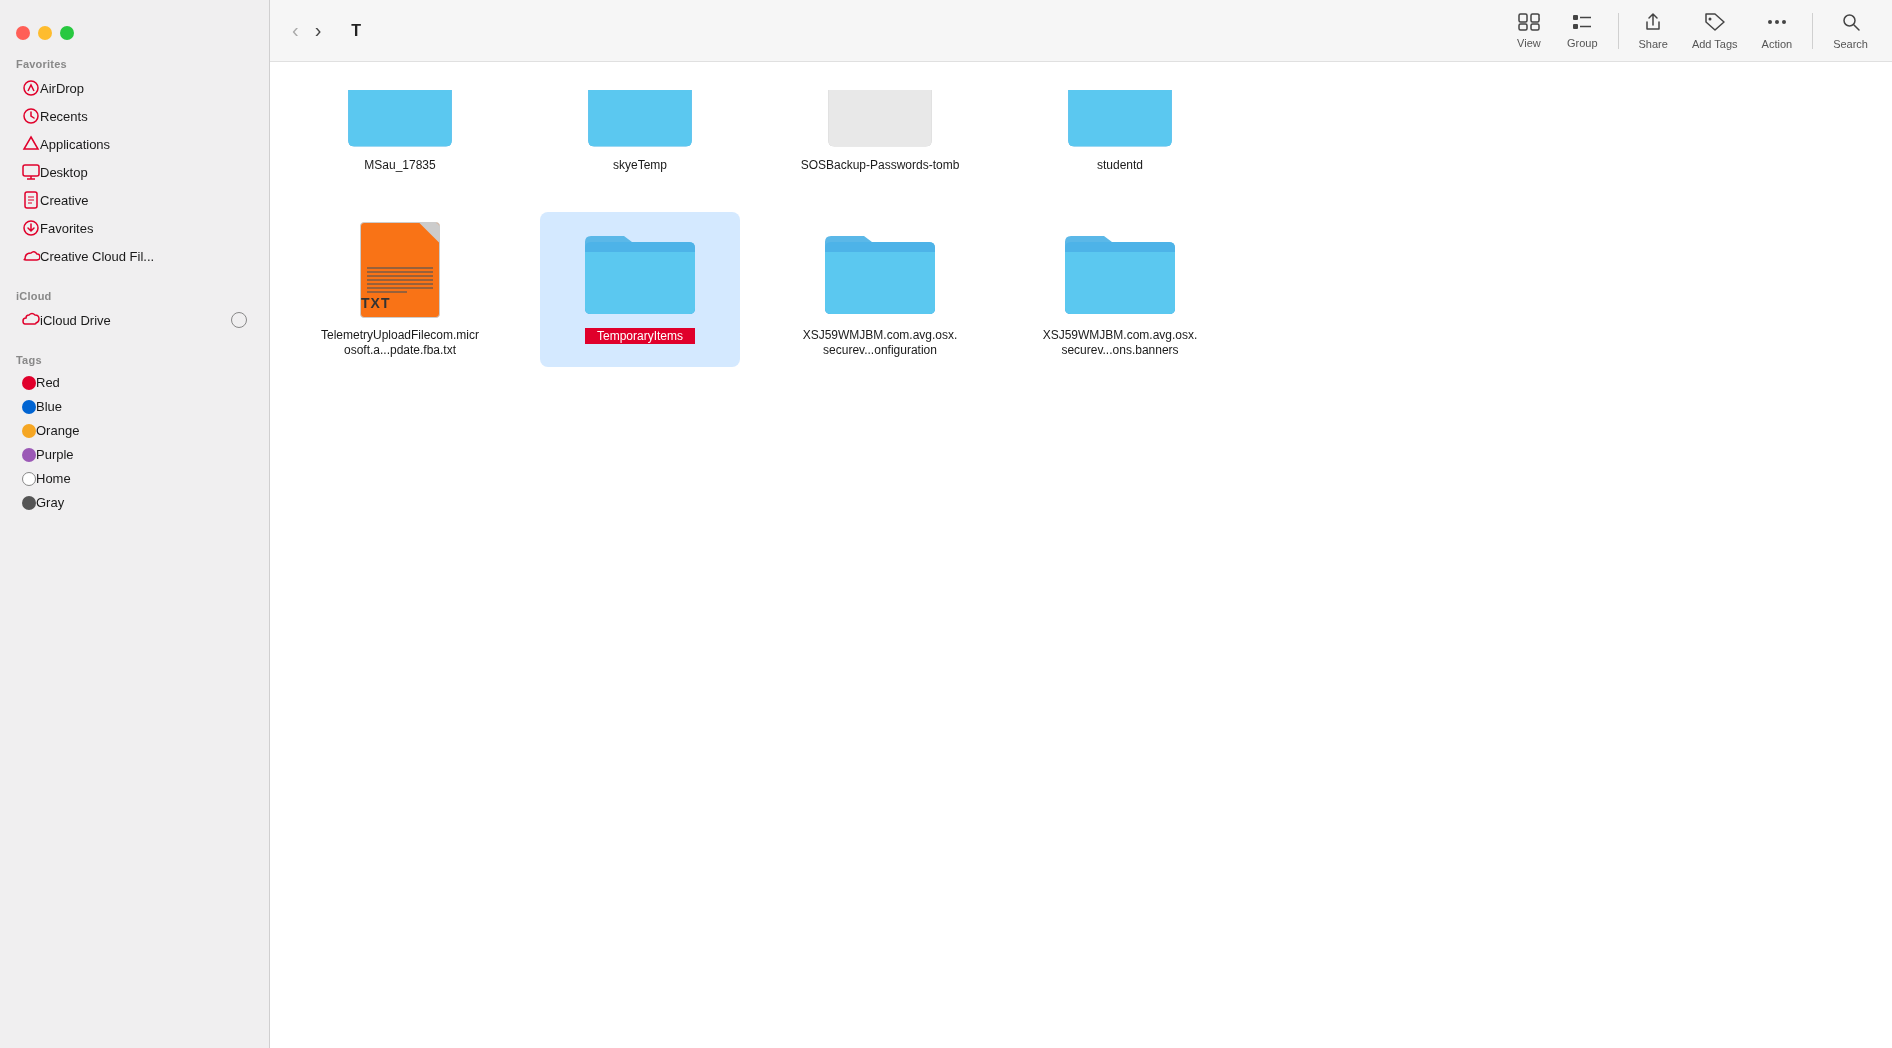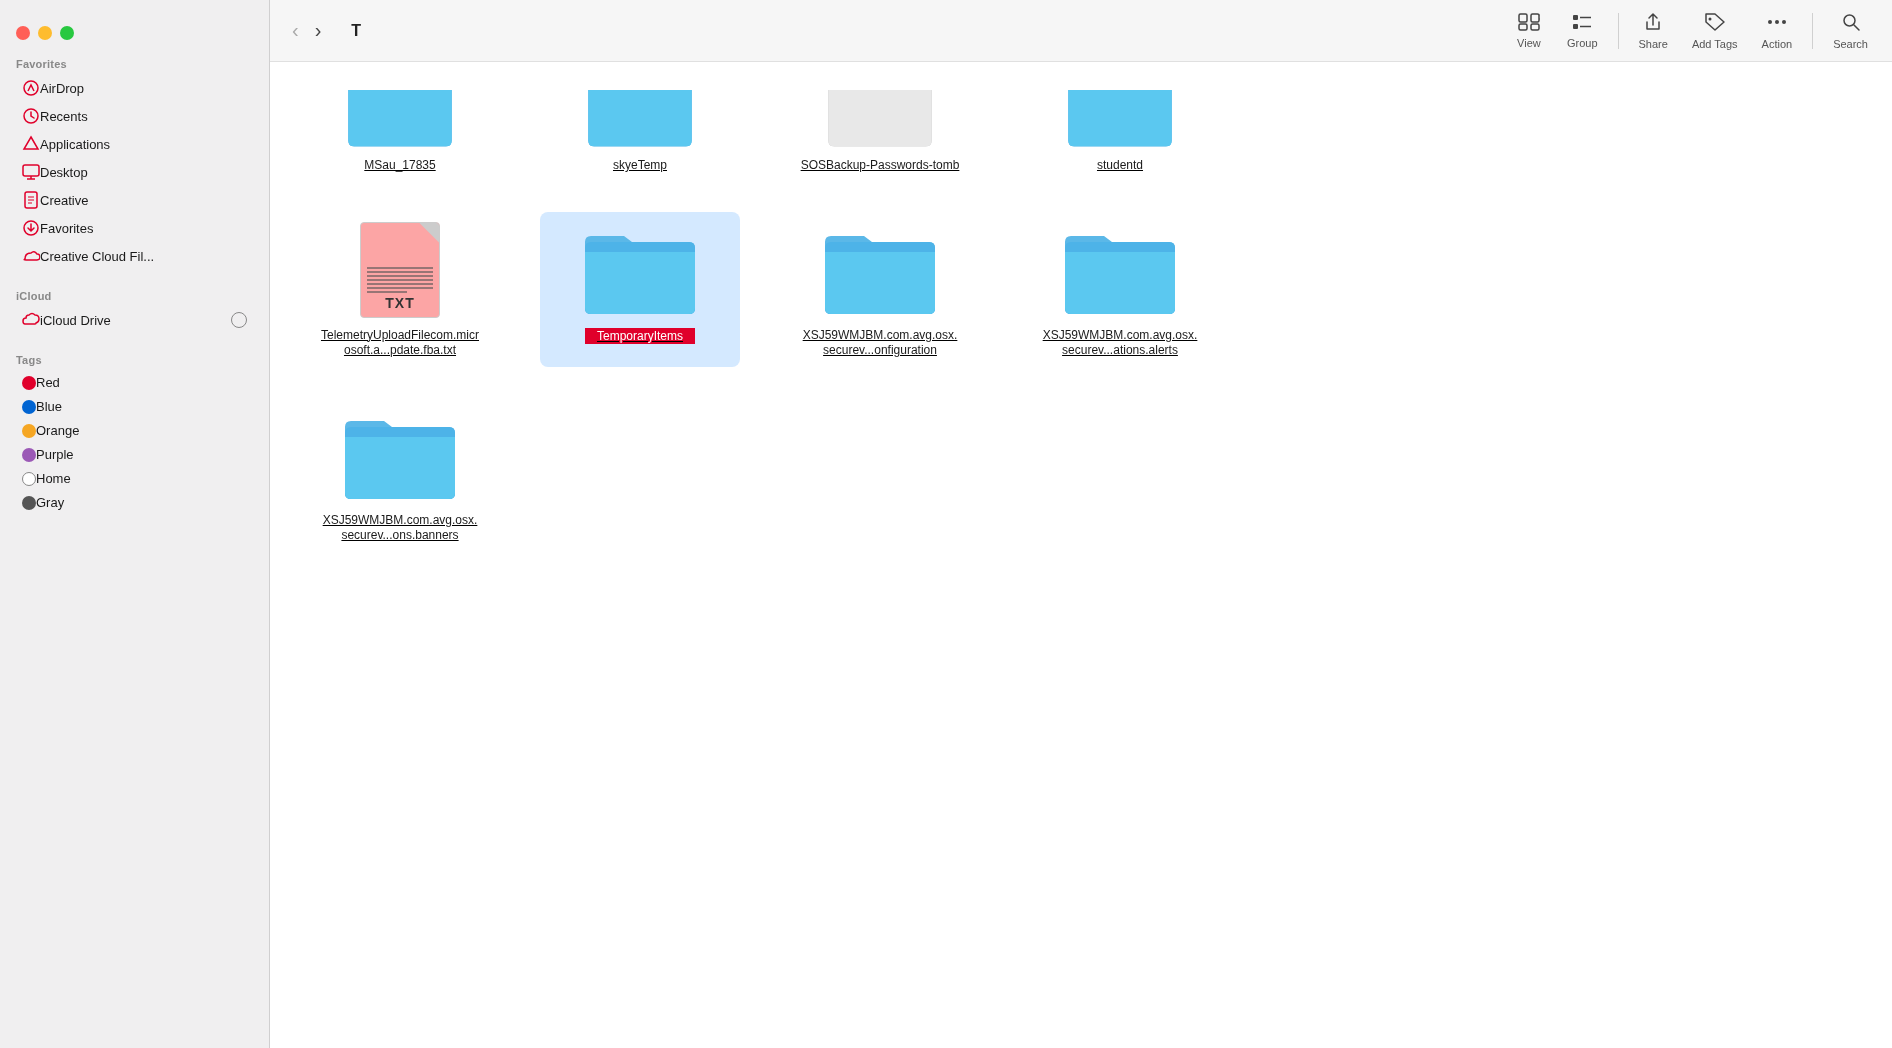--- a/index.html
+++ b/index.html
@@ -135,21 +135,20 @@
       font-weight: 700;
       color: #222;
       margin: 0 auto 0 8px;
     }
 
     
     .file-area {
       flex: 1;
       overflow-y: auto;
       padding: 20px 30px;
-      text-decoration: underline;
     }
 
     .file-grid {
       display: grid;
       grid-template-columns: repeat(4, 200px);
       gap: 30px 40px;
     }
 
     .file-item {
       display: flex;
@@ -192,27 +191,27 @@
       border-radius: 0;
       padding: 1px 12px;
       font-size: 12px;
       font-weight: 500;
     }
 
     
     .txt-icon {
       width: 80px;
       height: 96px;
-      background: #fca5a5;
+      background: #f97316;
       border: 1px solid #ccc;
       border-radius: 4px;
       position: relative;
       display: flex;
       align-items: flex-end;
-      justify-content: center;
+      justify-content: flex-start;
       padding-bottom: 6px;
       overflow: hidden;
     }
     .txt-icon::before {
       content: '';
       position: absolute;
       top: 0; right: 0;
       width: 20px; height: 20px;
       background: #ccc;
       clip-path: polygon(0 0, 100% 100%, 100% 0);
@@ -549,37 +548,27 @@
         <div class="file-icon-wrap">
           <svg class="folder-icon" viewBox="0 0 120 96">
             <path d="M5,20 Q5,14 11,14 L44,14 L52,20 L109,20 Q115,20 115,26 L115,86 Q115,92 109,92 L11,92 Q5,92 5,86 Z" fill="#5bb8e8"></path>
             <path d="M5,26 Q5,20 11,20 L109,20 Q115,20 115,26 L115,86 Q115,92 109,92 L11,92 Q5,92 5,86 Z" fill="#4db3e8"></path>
             <path d="M5,30 L115,30 L115,86 Q115,92 109,92 L11,92 Q5,92 5,86 Z" fill="#5bc8f0"></path>
           </svg>
         </div>
         <span class="file-label">XSJ59WMJBM.com.avg.osx.securev...onfiguration</span>
       </div>
 
+
       <div class="file-item">
         <div class="file-icon-wrap">
           <svg class="folder-icon" viewBox="0 0 120 96">
             <path d="M5,20 Q5,14 11,14 L44,14 L52,20 L109,20 Q115,20 115,26 L115,86 Q115,92 109,92 L11,92 Q5,92 5,86 Z" fill="#5bb8e8"></path>
             <path d="M5,26 Q5,20 11,20 L109,20 Q115,20 115,26 L115,86 Q115,92 109,92 L11,92 Q5,92 5,86 Z" fill="#4db3e8"></path>
             <path d="M5,30 L115,30 L115,86 Q115,92 109,92 L11,92 Q5,92 5,86 Z" fill="#5bc8f0"></path>
           </svg>
         </div>
-        <span class="file-label">XSJ59WMJBM.com.avg.osx.securev...ations.alerts</span>
-      </div>
-
-      <div class="file-item">
-        <div class="file-icon-wrap">
-          <svg class="folder-icon" viewBox="0 0 120 96">
-            <path d="M5,20 Q5,14 11,14 L44,14 L52,20 L109,20 Q115,20 115,26 L115,86 Q115,92 109,92 L11,92 Q5,92 5,86 Z" fill="#5bb8e8"></path>
-            <path d="M5,26 Q5,20 11,20 L109,20 Q115,20 115,26 L115,86 Q115,92 109,92 L11,92 Q5,92 5,86 Z" fill="#4db3e8"></path>
-            <path d="M5,30 L115,30 L115,86 Q115,92 109,92 L11,92 Q5,92 5,86 Z" fill="#5bc8f0"></path>
-          </svg>
-        </div>
         <span class="file-label">XSJ59WMJBM.com.avg.osx.securev...ons.banners</span>
       </div>
 
     </div>
   </div>
 </div>
 
 </body></html>

